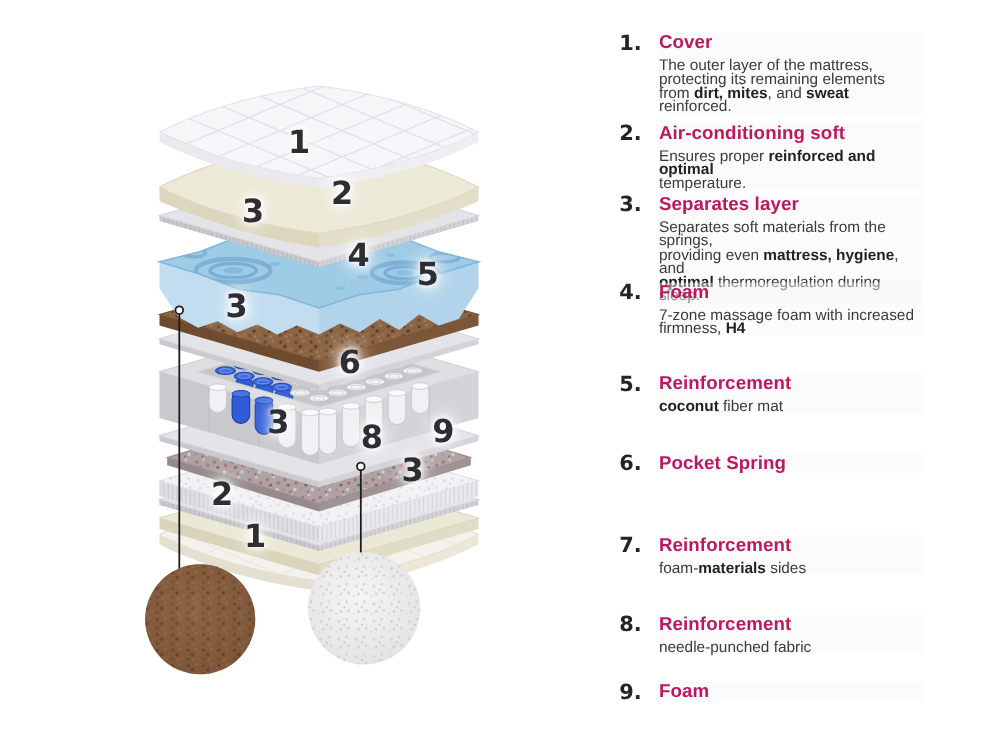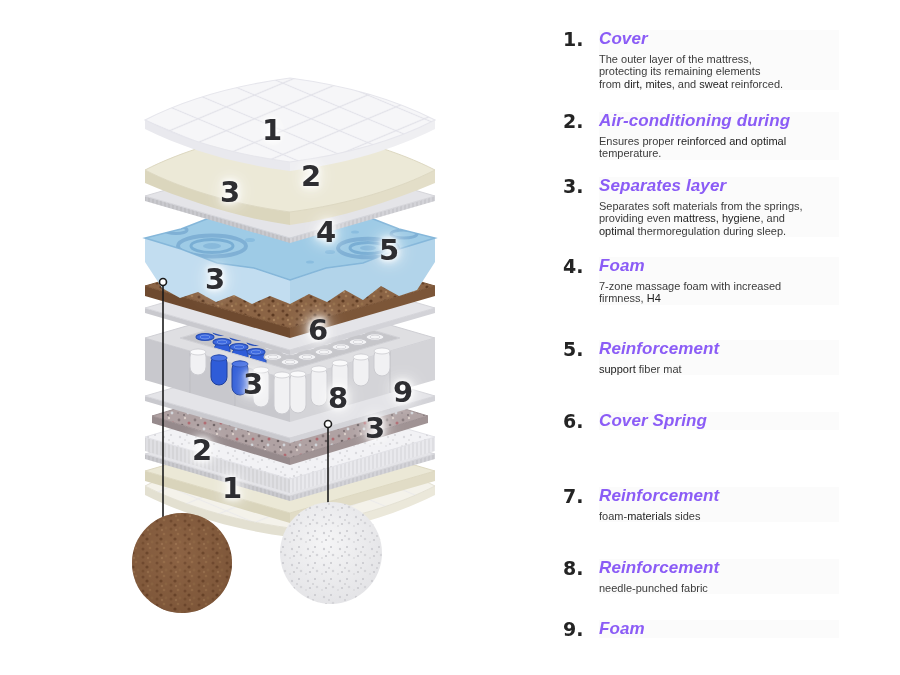--- a/index.html
+++ b/index.html
@@ -20,29 +20,28 @@
   
   .legend { position:absolute; left:563px; top:0; width:330px; height:675px; }
   .legend-item { position:absolute; left:0; display:flex; align-items:flex-start; }
   .legend-num {
     width:36px; flex:0 0 36px;
     font-family:"DejaVu Sans", sans-serif; font-weight:700; font-size:19px;
     color:#242424; line-height:1;
   }
   .legend-text { width:240px; background:rgba(246,246,246,0.45); }
   .legend-title {
-    font-size:17px; font-weight:700; color:#8b5cf6; line-height:1.05;
+    font-size:17px; font-weight:700; color:#be185d; line-height:1.05;
     letter-spacing:0.1px;
-    font-style:italic;
   }
   .legend-desc {
-    margin-top:5px; font-size:11px; line-height:12.5px; color:#3b3b3b;
+    margin-top:5px; font-size:14px; line-height:12.5px; color:#3b3b3b;
     white-space:pre-line;
   }
-  .legend-desc b { font-weight:400; color:#222; }
+  .legend-desc b { font-weight:700; color:#222; }
 </style>
 </head>
 <body>
 
 <div class="canvas">
 
   <div class="diagram">
     <svg width="560" height="675" viewBox="0 0 560 675">
       <defs>
         <pattern id="quilt" width="40" height="40" patternUnits="userSpaceOnUse" patternTransform="scale(1,0.42) rotate(45)">
@@ -320,21 +319,21 @@
       <div class="legend-text">
         <div class="legend-title">Cover</div>
         <div class="legend-desc"><span>The outer layer of the mattress,
 protecting its remaining elements
 from </span><b>dirt, mites</b><span>, and </span><b>sweat</b><span> reinforced.</span></div>
       </div>
     </div>
     <div class="legend-item" style="top:112px">
       <span class="legend-num">2.</span>
       <div class="legend-text">
-        <div class="legend-title">Air-conditioning during</div>
+        <div class="legend-title">Air-conditioning soft</div>
         <div class="legend-desc"><span>Ensures proper </span><b>reinforced and optimal</b><span>
 temperature.</span></div>
       </div>
     </div>
     <div class="legend-item" style="top:177px">
       <span class="legend-num">3.</span>
       <div class="legend-text">
         <div class="legend-title">Separates layer</div>
         <div class="legend-desc"><span>Separates soft materials from the springs,
 providing even </span><b>mattress, hygiene</b><span>, and
@@ -346,27 +345,27 @@
       <div class="legend-text">
         <div class="legend-title">Foam</div>
         <div class="legend-desc"><span>7-zone massage foam with increased
 firmness, </span><b>H4</b></div>
       </div>
     </div>
     <div class="legend-item" style="top:340px">
       <span class="legend-num">5.</span>
       <div class="legend-text">
         <div class="legend-title">Reinforcement</div>
-        <div class="legend-desc"><b>support</b><span> fiber mat</span></div>
+        <div class="legend-desc"><b>coconut</b><span> fiber mat</span></div>
       </div>
     </div>
     <div class="legend-item" style="top:412px">
       <span class="legend-num">6.</span>
       <div class="legend-text">
-        <div class="legend-title">Cover Spring</div>
+        <div class="legend-title">Pocket Spring</div>
       </div>
     </div>
     <div class="legend-item" style="top:487px">
       <span class="legend-num">7.</span>
       <div class="legend-text">
         <div class="legend-title">Reinforcement</div>
         <div class="legend-desc"><span>foam-</span><b>materials</b><span> sides</span></div>
       </div>
     </div>
     <div class="legend-item" style="top:559px">

